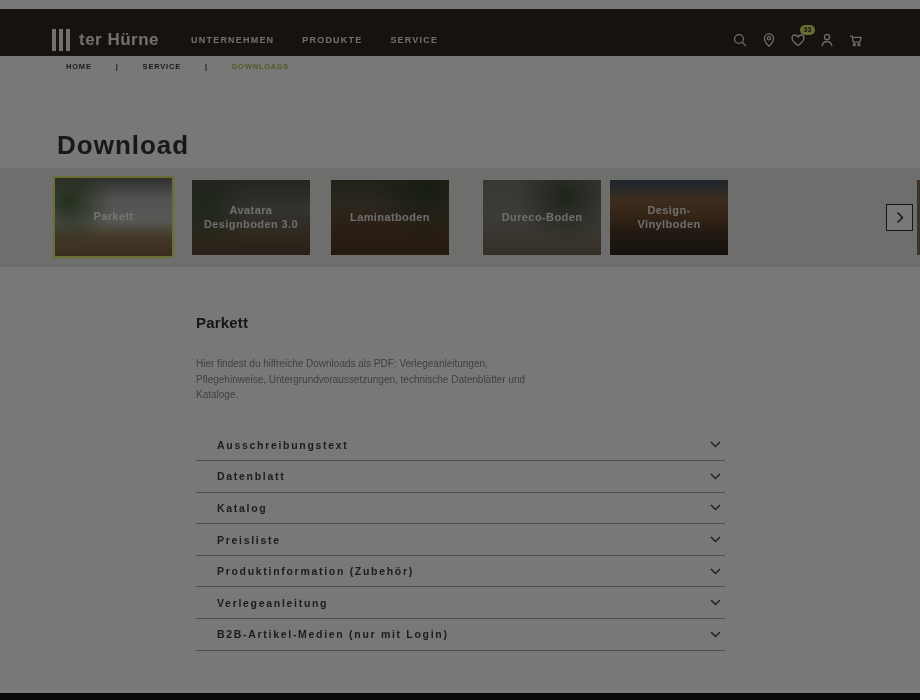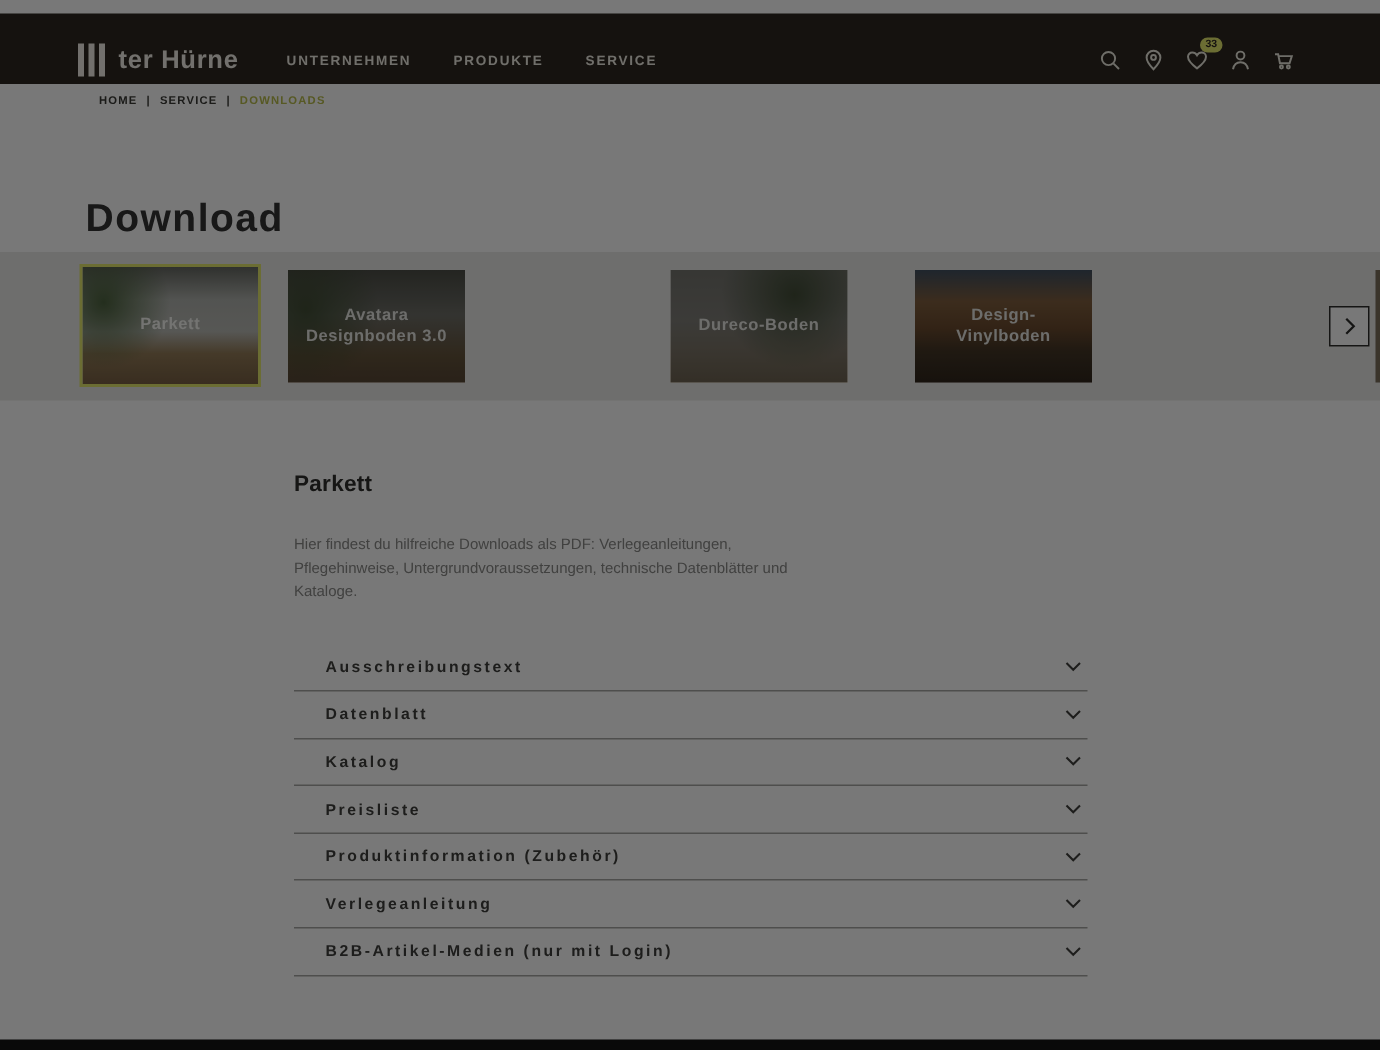--- a/index.html
+++ b/index.html
@@ -36,21 +36,21 @@
     position:absolute; top:-7px; right:-9px;
     min-width:15px; height:10px; padding:0 3px;
     border-radius:6px; background:#e4e76e;
     color:#2e2821; font-size:7px; font-weight:bold; line-height:10px;
     text-align:center;
   }
 
   
   .breadcrumb {
     position:absolute; top:62px; left:66px;
-    display:flex; align-items:center; gap:6px;
+    display:flex; align-items:center; gap:24px;
     font-size:7.5px; font-weight:bold; letter-spacing:.8px;
     color:#3a3a36;
   }
   .breadcrumb a { color:#3a3a36; text-decoration:none; cursor:pointer; }
   .breadcrumb .sep { color:#3a3a36; }
   .breadcrumb .current { color:#b9bd4e; }
 
   
   .page-title {
     position:absolute; top:130px; left:57px;
@@ -77,21 +77,21 @@
 
   .card-1 { background:
       radial-gradient(circle at 12% 30%, rgba(74,104,58,.9), rgba(74,104,58,0) 38%),
       linear-gradient(180deg,#757972 0%,#cbcfc9 28%,#d6d8d2 55%,#a98f65 74%,#8b6f4e 100%); }
   .card-2 { left:192px; background:
       radial-gradient(circle at 10% 35%, rgba(88,118,70,.8), rgba(88,118,70,0) 42%),
       linear-gradient(180deg,#7e8279 0%,#b9bcb4 40%,#a98c64 76%,#92765a 100%); }
   .card-3 { left:331px; background:
       radial-gradient(circle at 80% 15%, rgba(70,95,55,.8), rgba(70,95,55,0) 45%),
       linear-gradient(180deg,#6f7a5e 0%,#9c8a6b 35%,#9a6f49 62%,#7c5836 100%); }
-  .card-4 { left:447px; background:
+  .card-4 { left:483px; background:
       radial-gradient(circle at 70% 22%, rgba(90,115,75,.85), rgba(90,115,75,0) 48%),
       linear-gradient(180deg,#c7c9c2 0%,#d9d8d2 45%,#cfc3ad 76%,#bba98d 100%); padding-left: 39px; }
   .card-5 { left:610px; background:
       linear-gradient(180deg,#6a86a8 0%,#d9a06a 28%,#b97f4e 50%,#6d563d 72%,#4a3a2c 100%); padding-left: 42px; }
   .card-6 { left:749px; background:
       repeating-linear-gradient(90deg, rgba(238,232,216,.55) 0 9px, rgba(44,40,32,.15) 9px 20px),
       linear-gradient(180deg,#37322a 0%,#443e33 100%); }
 
   .carousel-next {
     position:absolute; left:886px; top:36px;
@@ -199,20 +199,23 @@
 
 <h1 class="page-title">Download</h1>
 
 <div class="carousel">
   <div class="card card-1 active">
     <span class="card-label">Parkett</span>
   </div>
   <div class="card card-2">
     <span class="card-label">Avatara Designboden 3.0</span>
   </div>
+  <div class="card card-3">
+    <span class="card-label">Laminatboden</span>
+  </div>
   <div class="card card-4">
     <span class="card-label">Dureco-Boden</span>
   </div>
   <div class="card card-5">
     <span class="card-label">Design-Vinylboden</span>
   </div>
   <button class="carousel-next">
     <svg width="8" height="13" viewBox="0 0 8 13" fill="none" stroke="#2e2e2c" stroke-width="1.5">
       <polyline points="1.5,1.5 6.5,6.5 1.5,11.5"></polyline>
     </svg>

